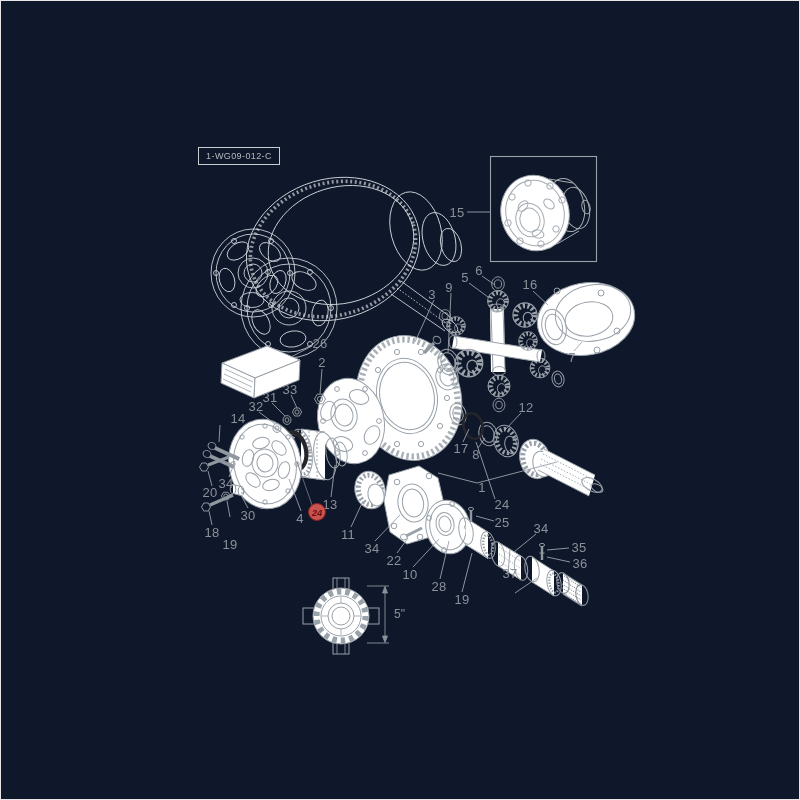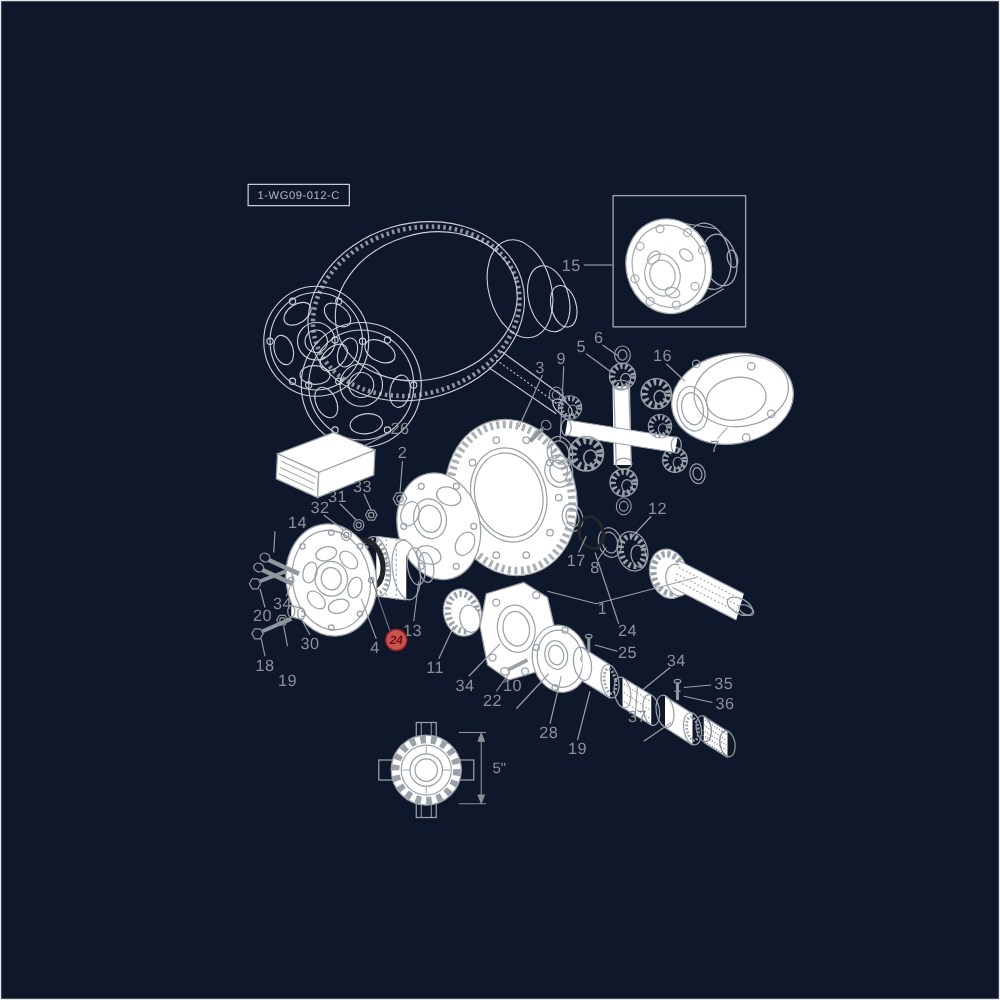--- a/index.html
+++ b/index.html
@@ -435,21 +435,21 @@
 <span class="plabel" style="left:475px;top:453px">8</span>
 <span class="plabel" style="left:481px;top:486px">1</span>
 <span class="plabel" style="left:501px;top:503px">24</span>
 <span class="plabel" style="left:501px;top:521px">25</span>
 <span class="plabel" style="left:540px;top:527px">34</span>
 <span class="plabel" style="left:578px;top:546px">35</span>
 <span class="plabel" style="left:579px;top:562px">36</span>
 <span class="plabel" style="left:438px;top:585px">28</span>
 <span class="plabel" style="left:461px;top:598px">19</span>
 <span class="plabel" style="left:509px;top:572px">37</span>
-<span class="plabel" style="left:409px;top:547px">10</span>
+<span class="plabel" style="left:409px;top:573px">10</span>
 <span class="plabel" style="left:393px;top:559px">22</span>
 <span class="plabel" style="left:371px;top:547px">34</span>
 <span class="plabel" style="left:347px;top:533px">11</span>
 <span class="plabel" style="left:329px;top:503px">13</span>
 <span class="plabel" style="left:299px;top:517px">4</span>
 <span class="plabel" style="left:225px;top:482px">34</span>
 <span class="plabel" style="left:209px;top:491px">20</span>
 <span class="plabel" style="left:247px;top:514px">30</span>
 <span class="plabel" style="left:229px;top:543px">19</span>
 <span class="plabel" style="left:211px;top:531px">18</span>

